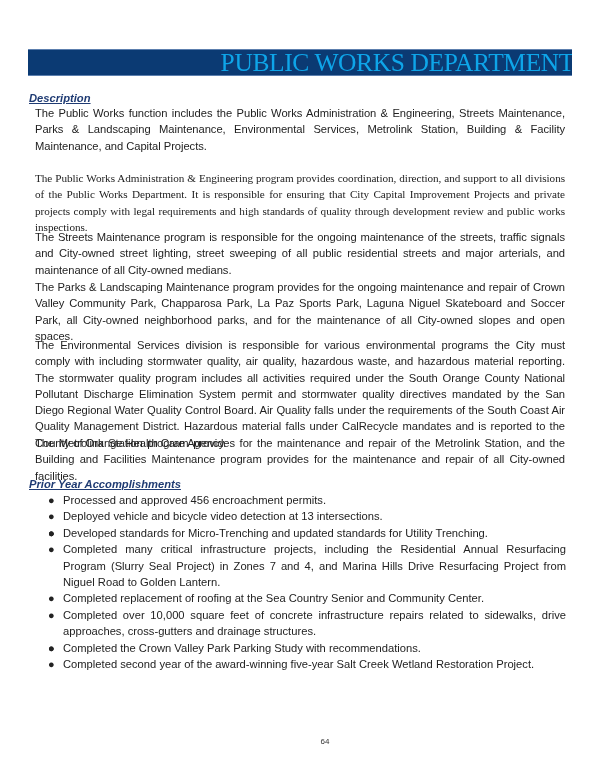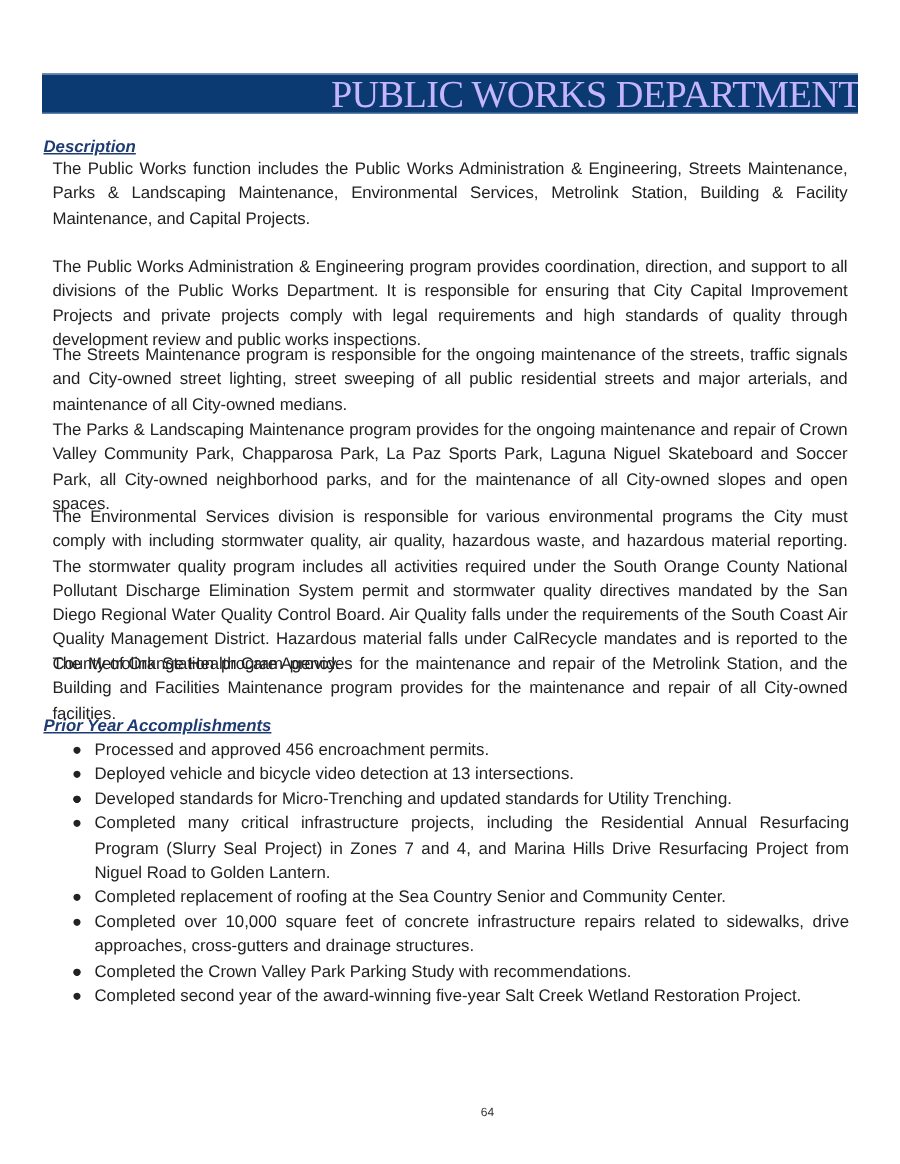--- a/index.html
+++ b/index.html
@@ -3,42 +3,42 @@
 <meta charset="utf-8">
 <style>
   html, body { margin: 0; padding: 0; background: #ffffff; }
   body { width: 600px; height: 776px; position: relative; overflow: hidden;
          font-family: "Liberation Sans", "DejaVu Sans", sans-serif; color: #1e1e1e; }
   .banner { position: absolute; left: 28px; top: 49px; width: 544px; height: 27px;
             background: #0b3a73; border-top: 1px solid #5c7fae; border-bottom: 1px solid #5c7fae;
             box-sizing: border-box; overflow: hidden; }
   .banner-title { position: absolute; right: -2px; top: -1px; margin: 0;
                   font-family: "Liberation Serif", "DejaVu Serif", serif; font-weight: normal;
-                  font-size: 25.5px; line-height: 27px; color: #c4b5fd; letter-spacing: -0.4px; white-space: nowrap; }
+                  font-size: 25.5px; line-height: 27px; color: #0ea5e9; letter-spacing: -0.4px; white-space: nowrap; }
   .section-heading { position: absolute; left: 29px; margin: 0; font-size: 11.2px; font-weight: bold;
                      font-style: italic; text-decoration: underline; color: #1f3b73; line-height: 14px; }
   .para { position: absolute; left: 35px; width: 530px; margin: 0; font-size: 11.2px; line-height: 16.3px;
           text-align: justify; color: #222; letter-spacing: -0.05px; }
   ul.accomplishments { position: absolute; left: 0; top: 492px; width: 566px; margin: 0; padding: 0; list-style: none; }
   ul.accomplishments li { position: relative; padding-left: 63px; font-size: 11.2px; line-height: 16.4px; color: #222; margin: 0; }
   ul.accomplishments li .bullet { position: absolute; left: 48px; top: 0; font-size: 11px; }
   ul.accomplishments li .text { display: block; text-align: justify; }
   .page-number { position: absolute; left: 0; width: 600px; top: 737px; text-align: center; font-size: 8px; color: #333; margin: 0; padding-left: 25px; }
 </style>
 </head>
 <body>
 
 <div class="banner">
   <h1 class="banner-title">PUBLIC WORKS DEPARTMENT</h1>
 </div>
 
 <h2 class="section-heading" style="top:91px;">Description</h2>
 
 <p class="para" style="top:105px;">The Public Works function includes the Public Works Administration &amp; Engineering, Streets Maintenance, Parks &amp; Landscaping Maintenance, Environmental Services, Metrolink Station, Building &amp; Facility Maintenance, and Capital Projects.</p>
-<p class="para" style="top:170px;">The Public Works Administration &amp; Engineering program provides coordination, direction, and support to all divisions of the Public Works Department. It is responsible for ensuring that City Capital Improvement Projects and private projects comply with legal requirements and high standards of quality through development review and public works inspections.</p>
+<p class="para" style="top:170px;font-family:Liberation Serif, serif;">The Public Works Administration &amp; Engineering program provides coordination, direction, and support to all divisions of the Public Works Department. It is responsible for ensuring that City Capital Improvement Projects and private projects comply with legal requirements and high standards of quality through development review and public works inspections.</p>
 <p class="para" style="top:229px;">The Streets Maintenance program is responsible for the ongoing maintenance of the streets, traffic signals and City-owned street lighting, street sweeping of all public residential streets and major arterials, and maintenance of all City-owned medians.</p>
 <p class="para" style="top:279px;">The Parks &amp; Landscaping Maintenance program provides for the ongoing maintenance and repair of Crown Valley Community Park, Chapparosa Park, La Paz Sports Park, Laguna Niguel Skateboard and Soccer Park, all City-owned neighborhood parks, and for the maintenance of all City-owned slopes and open spaces.</p>
 <p class="para" style="top:337px;">The Environmental Services division is responsible for various environmental programs the City must comply with including stormwater quality, air quality, hazardous waste, and hazardous material reporting. The stormwater quality program includes all activities required under the South Orange County National Pollutant Discharge Elimination System permit and stormwater quality directives mandated by the San Diego Regional Water Quality Control Board. Air Quality falls under the requirements of the South Coast Air Quality Management District. Hazardous material falls under CalRecycle mandates and is reported to the County of Orange Health Care Agency.</p>
 <p class="para" style="top:435px;">The Metrolink Station program provides for the maintenance and repair of the Metrolink Station, and the Building and Facilities Maintenance program provides for the maintenance and repair of all City-owned facilities.</p>
 
 <h2 class="section-heading" style="top:477px;">Prior Year Accomplishments</h2>
 
 <ul class="accomplishments">
   <li>
       <span class="bullet">●</span>

